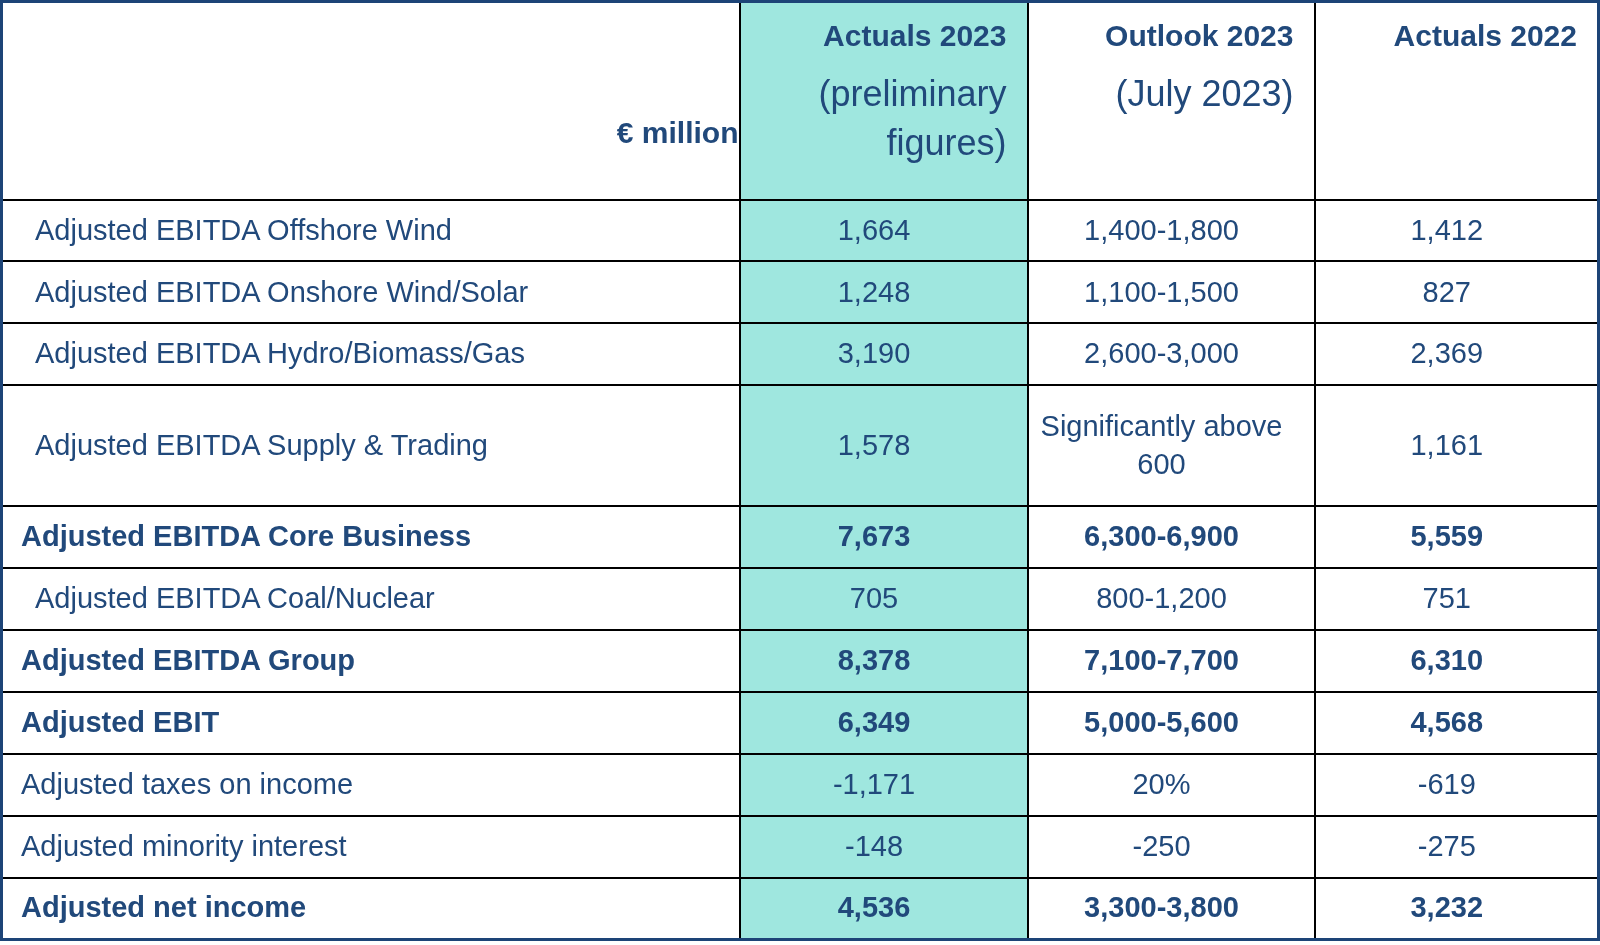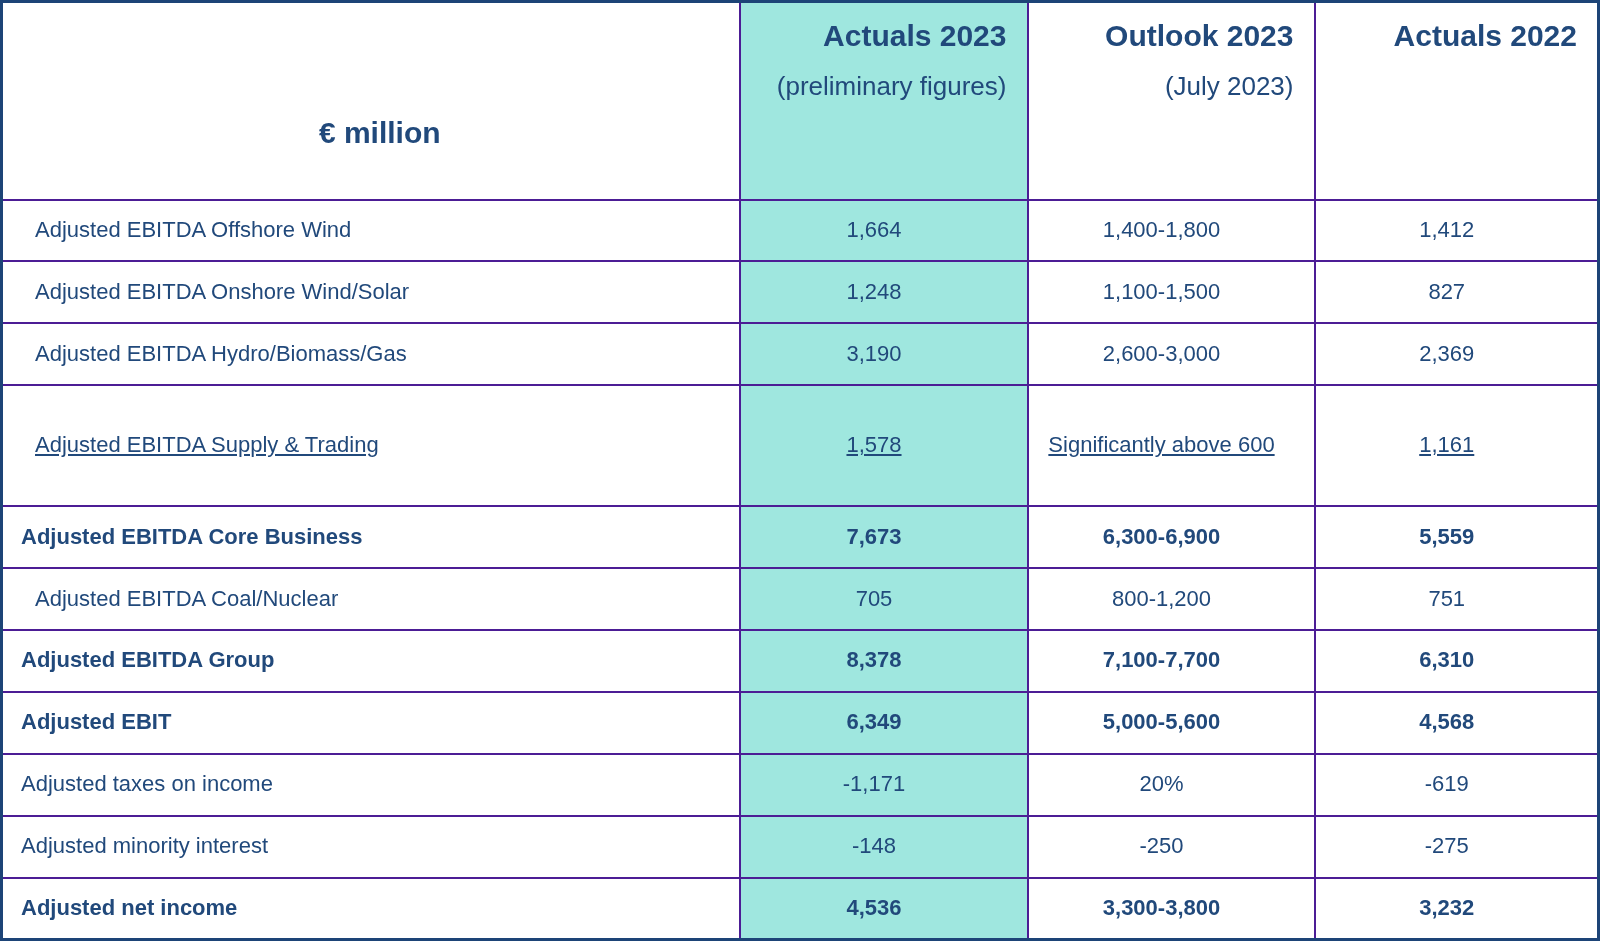--- a/index.html
+++ b/index.html
@@ -16,50 +16,50 @@
     background:#ffffff;
   }
   table.fin{
     border-collapse:collapse;
     table-layout:fixed;
     width:1597px;
     height:941px;
     border:3px solid #1d4477;
   }
   table.fin th, table.fin td{
-    border:2px solid #4c1d95;
+    border:2px solid #000000;
     overflow:hidden;
   }
   
   thead tr{ height:198px; }
   th{
     font-weight:bold;
     font-size:30px;
     line-height:1.32;
     vertical-align:top;
     text-align:right;
     padding:13px 20px 0 0;
   }
   th.unit{
-    text-align:center;
+    text-align:right;
     vertical-align:bottom;
     padding:0 0 46px 18px;
   }
   th .subtitle{
     display:block;
     font-weight:normal;
-    font-size:26px;
+    font-size:36px;
     margin-top:13px;
     line-height:1.38;
   }
   
   tbody tr{ height:59px; }
-  tbody tr.tall{ height:115px;text-decoration:underline; }
+  tbody tr.tall{ height:115px; }
   td{
-    font-size:22px;
+    font-size:29px;
     line-height:1.3;
     vertical-align:middle;
     font-weight:normal;
   }
   td.label{
     text-align:left;
     padding-left:18px;
   }
   td.label.indent{
     padding-left:32px;

